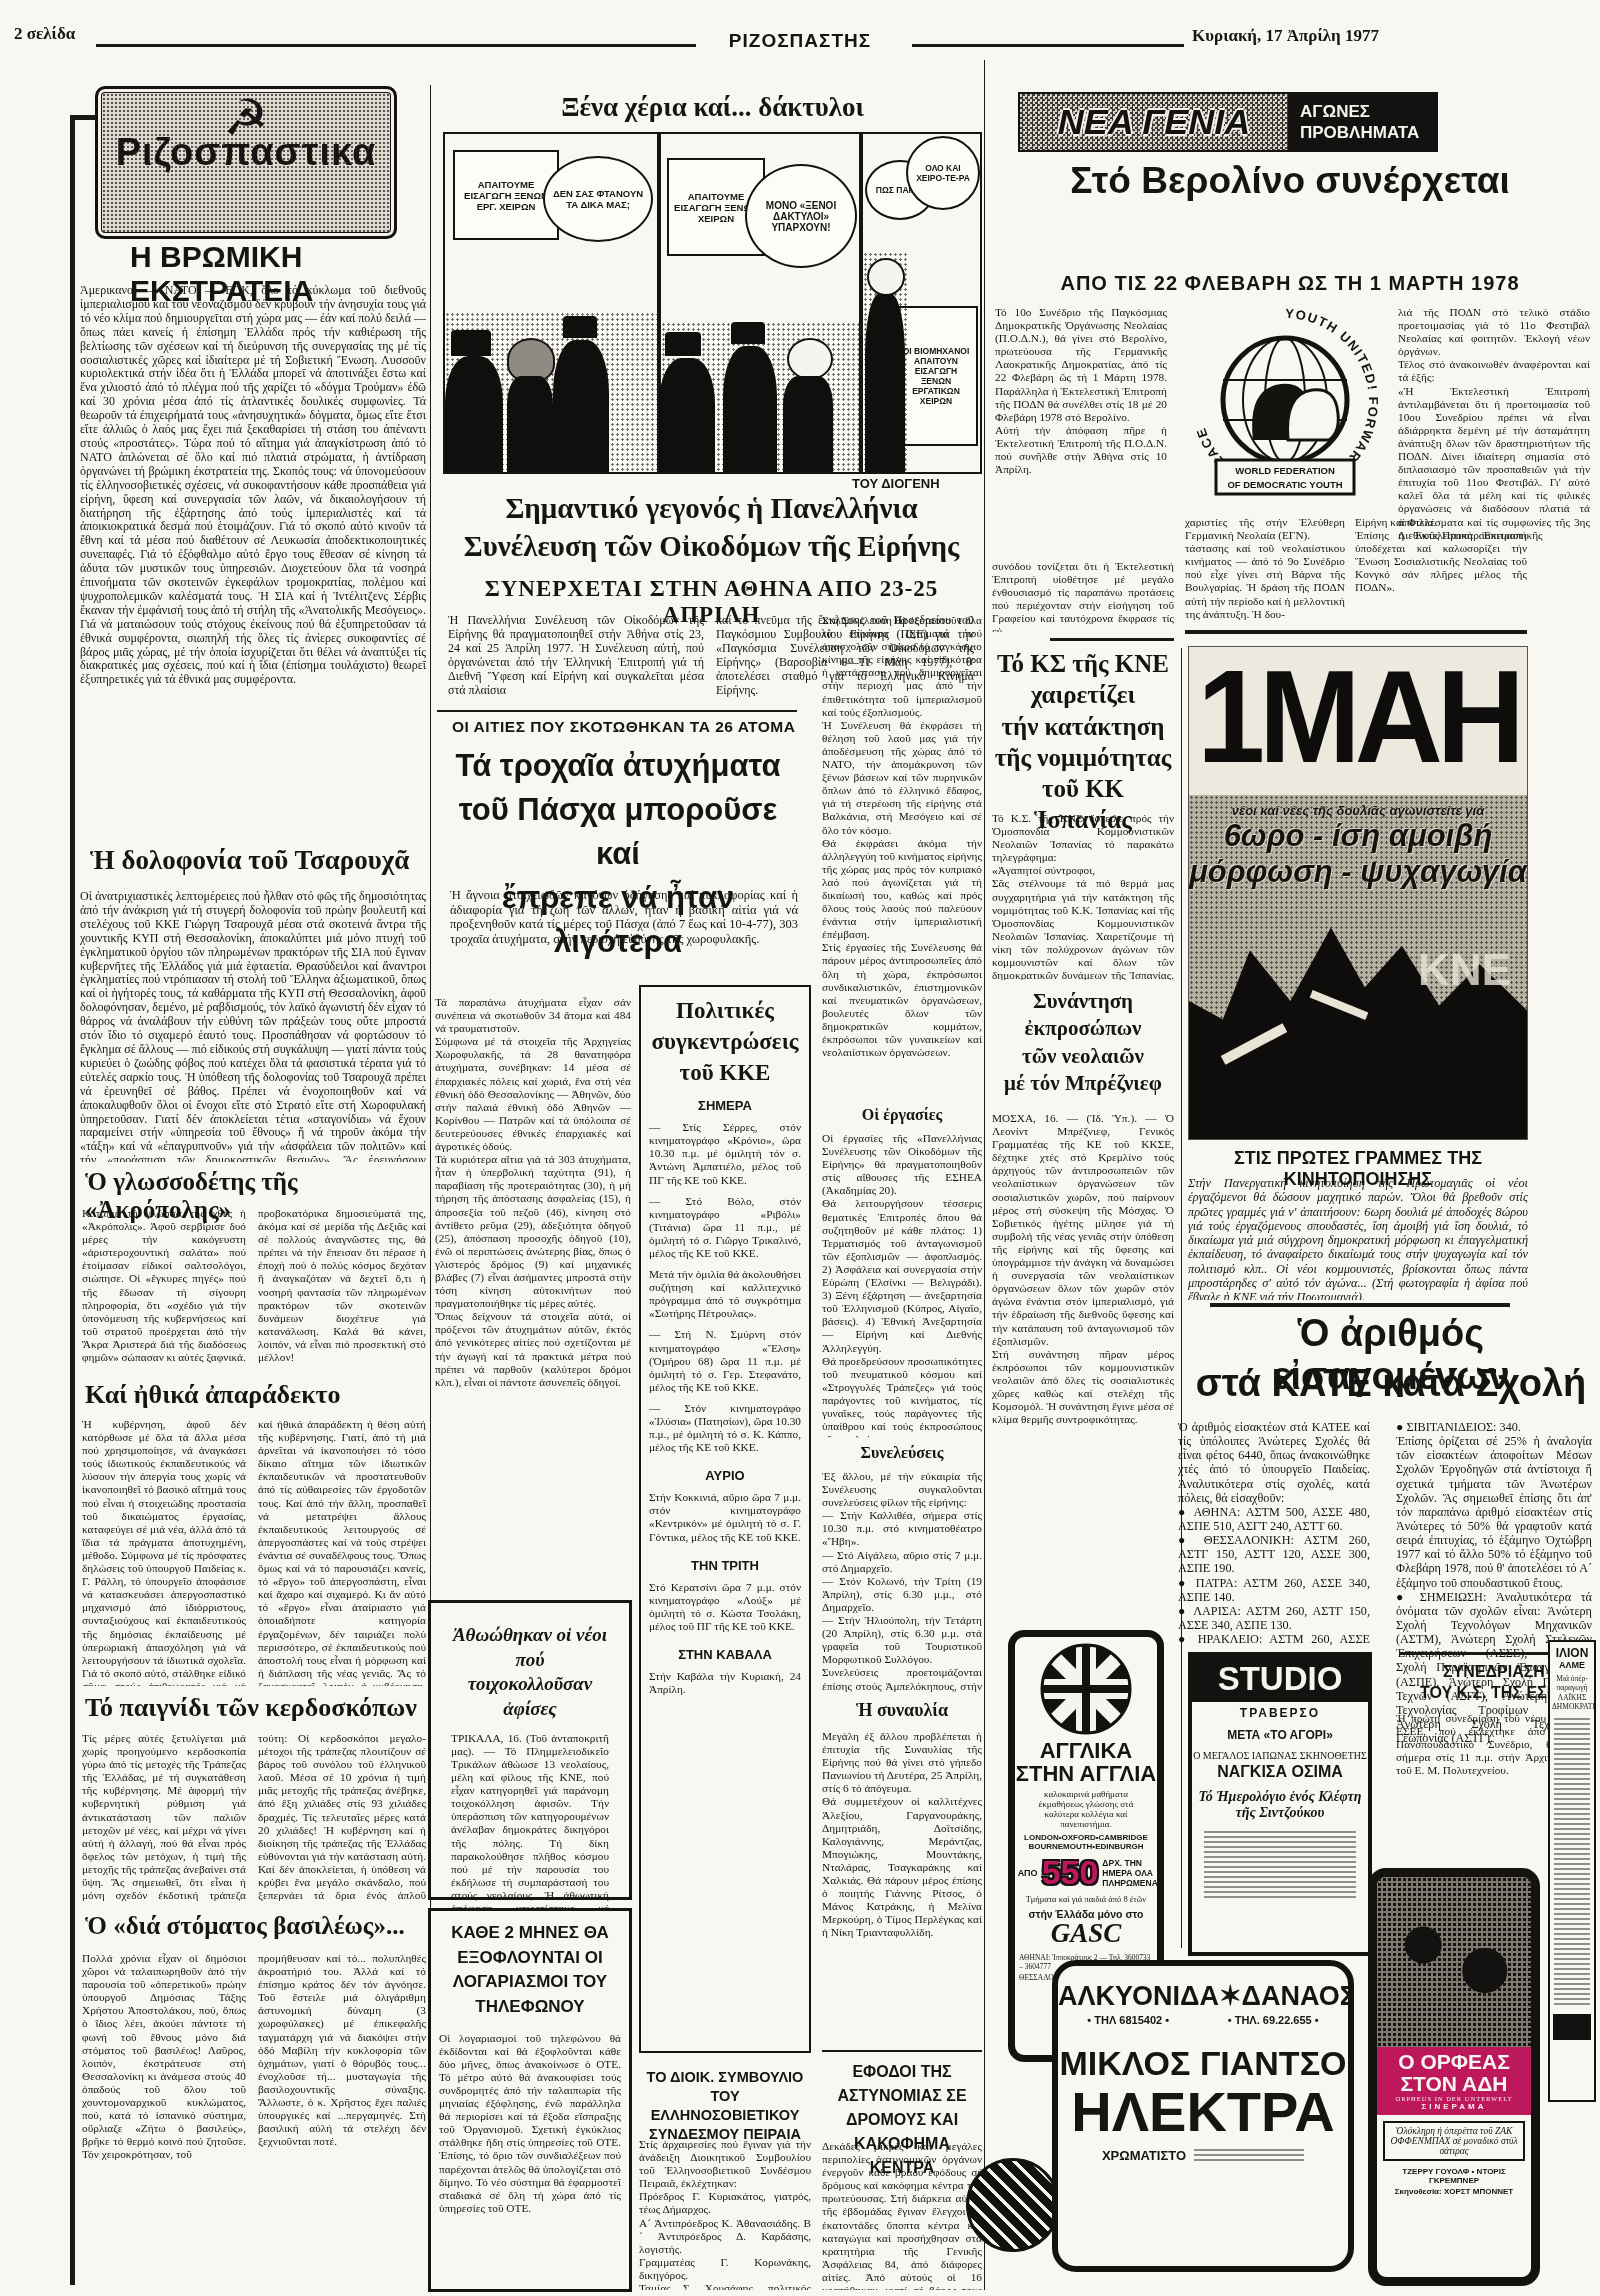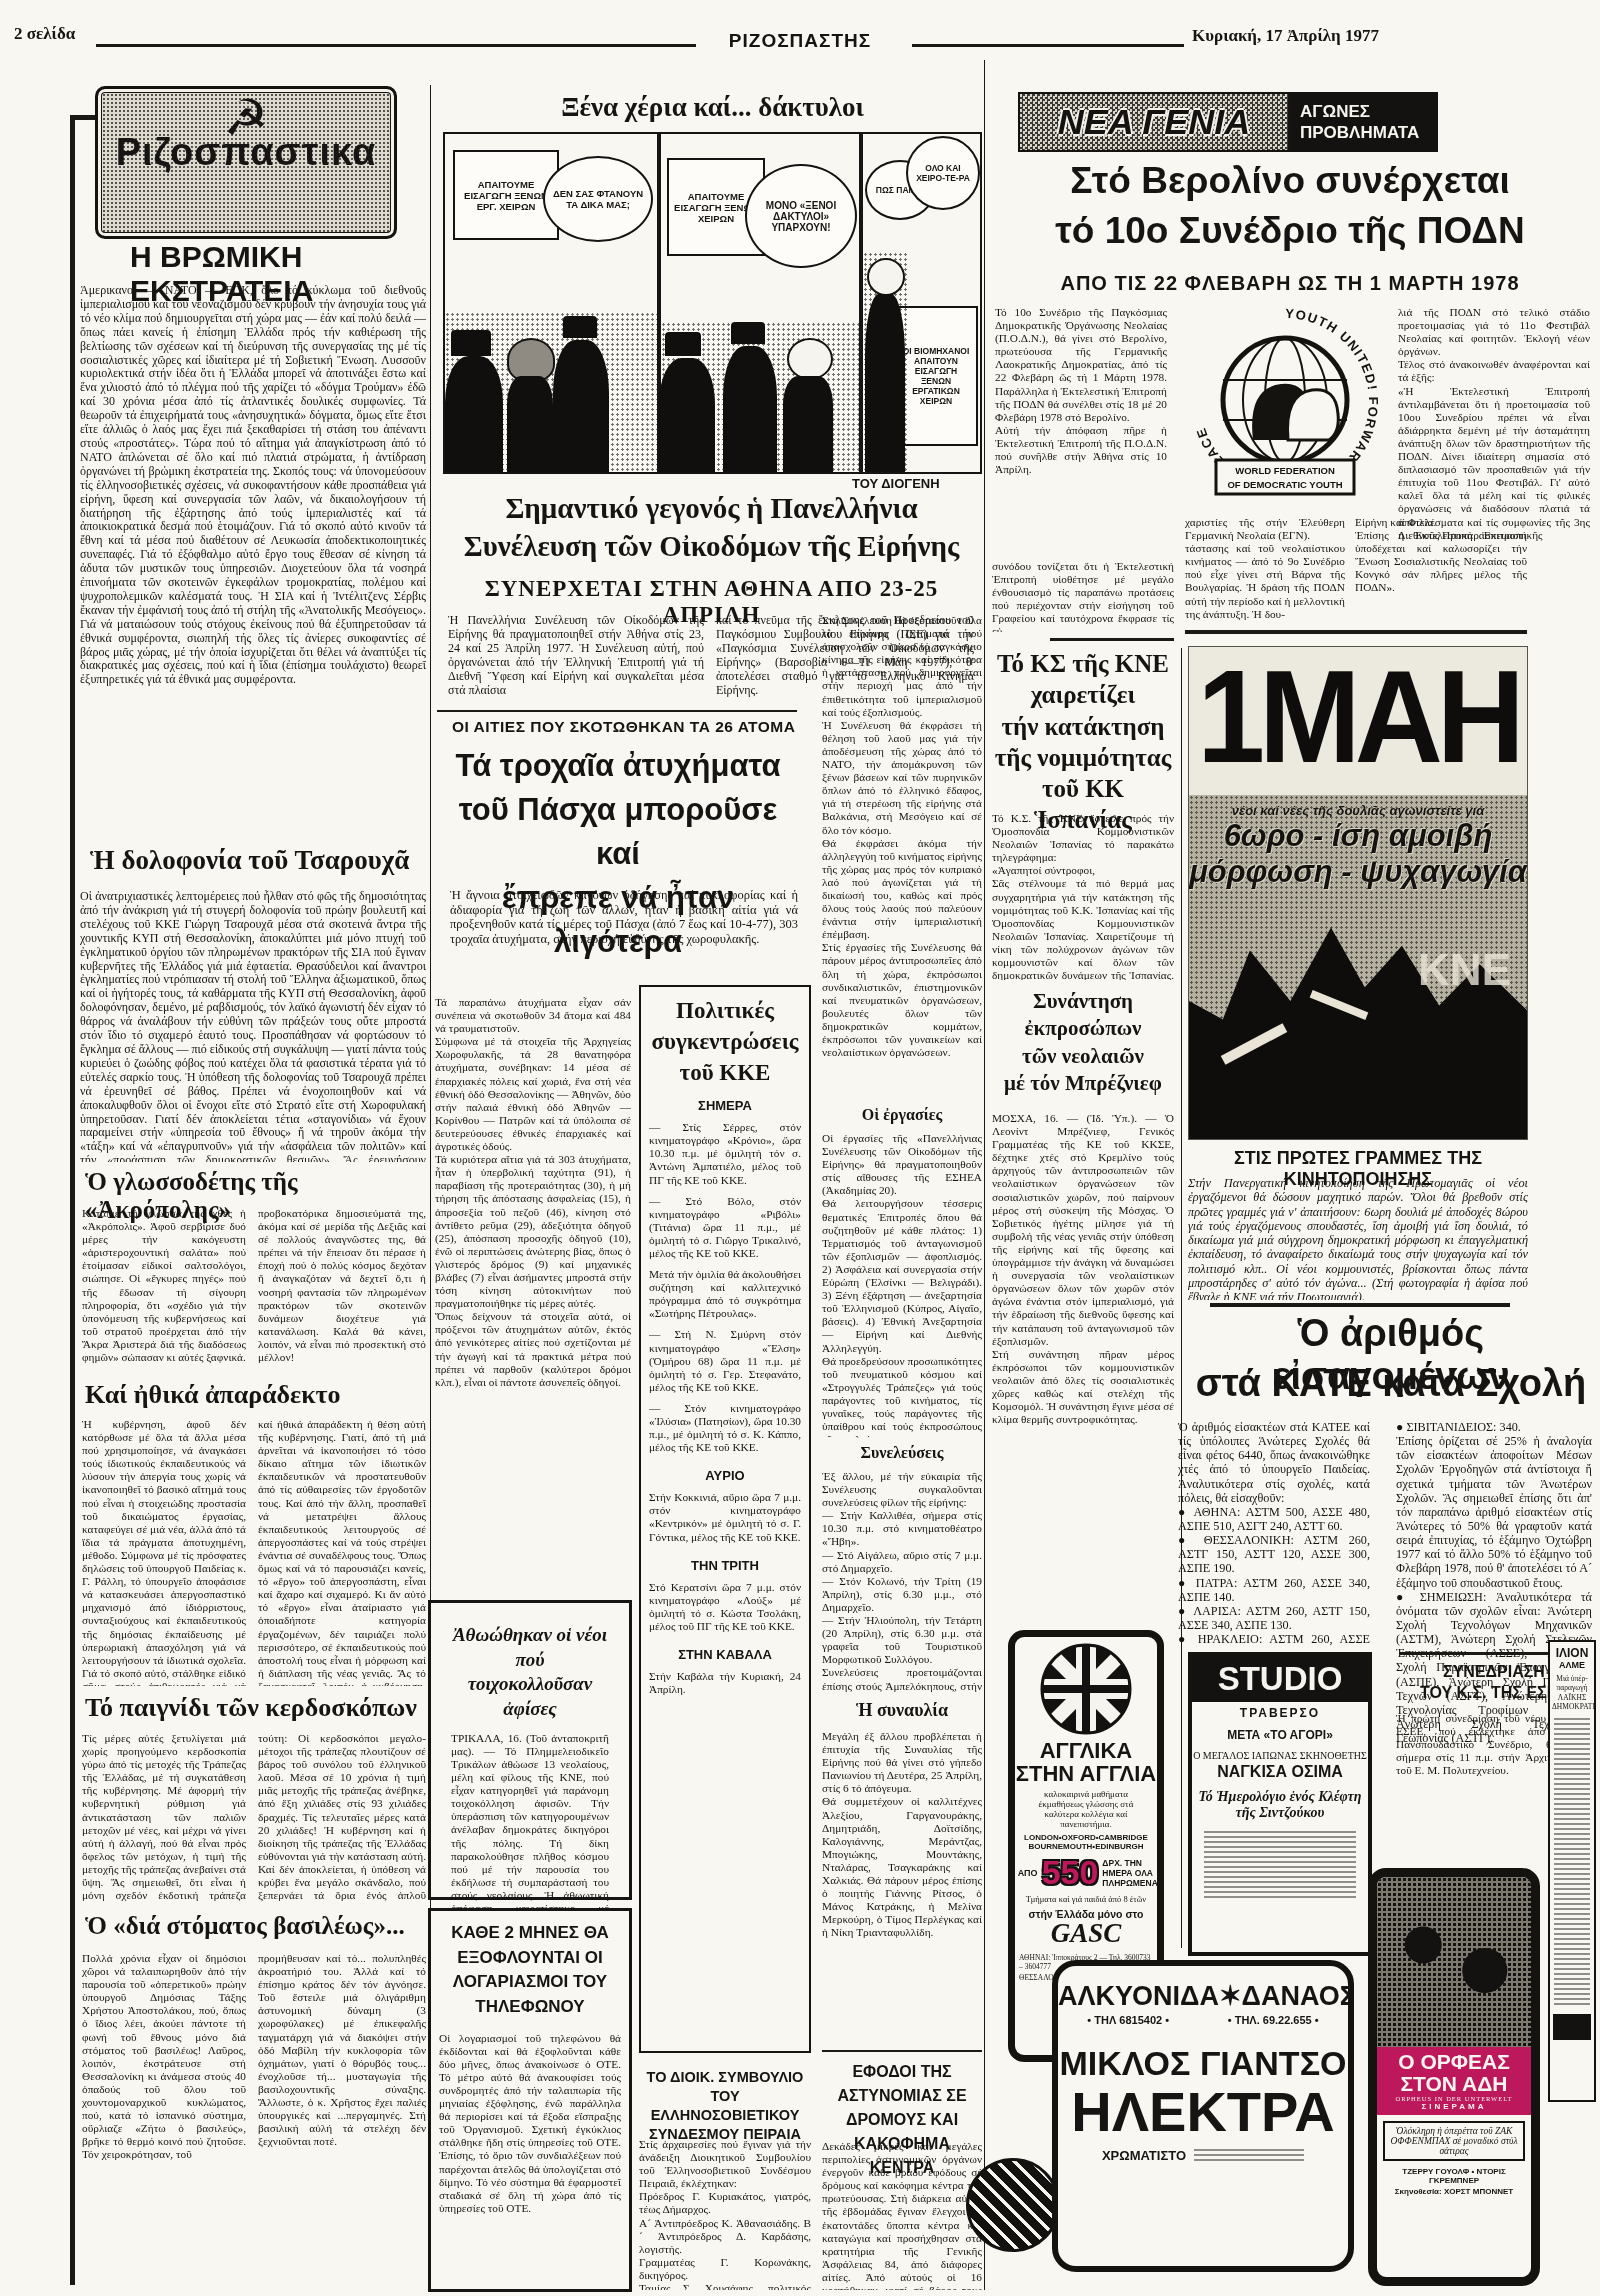--- a/index.html
+++ b/index.html
@@ -188,21 +188,20 @@
     <div class="abs" style="left:0;top:0;width:272px;height:60px;background:repeating-conic-gradient(#3a3833 0 25%, #d9d5ca 0 50%) 0 0/5px 5px;border:2px solid #14130f;box-sizing:border-box;display:flex;align-items:center;justify-content:center;">
       <span style="font-family:'Liberation Sans',sans-serif;font-weight:900;font-style:italic;font-size:36px;color:#14130f;text-shadow:-2px 0 0 #f4f2ea,2px 0 0 #f4f2ea,0 -2px 0 #f4f2ea,0 2px 0 #f4f2ea;">ΝΕΑ ΓΕΝΙΑ</span>
     </div>
     <div class="abs" style="left:272px;top:0;width:148px;height:60px;background:#131210;color:#f6f4ee;display:flex;flex-direction:column;justify-content:center;padding-left:10px;box-sizing:border-box;font-family:'Liberation Sans',sans-serif;font-weight:900;font-size:17px;line-height:1.25;">
       <span>ΑΓΩΝΕΣ</span>
       <span>ΠΡΟΒΛΗΜΑΤΑ</span>
     </div>
   </div>
 
   <div class="abs hl-sans ctr" style="left:990px;top:160px;width:600px;font-size:37px;">Στό Βερολίνο συνέρχεται</div>
-  <div class="abs hl-sans ctr" style="left:990px;top:210px;width:600px;font-size:37px;">τό 10ο Συνέδριο τῆς ΠΟΔΝ</div>
   <div class="abs hl-sans ctr" style="left:990px;top:272px;width:600px;font-size:20px;letter-spacing:1px;">ΑΠΟ ΤΙΣ 22 ΦΛΕΒΑΡΗ ΩΣ ΤΗ 1 ΜΑΡΤΗ 1978</div>
 
   <div class="abs body small" style="left:995px;top:306px;width:172px;height:330px;">Τό 10ο Συνέδριο τῆς Παγκόσμιας Δημοκρατικῆς Ὀργάνωσης Νεολαίας (Π.Ο.Δ.Ν.), θά γίνει στό Βερολίνο, πρωτεύουσα τῆς Γερμανικῆς Λαοκρατικῆς Δημοκρατίας, ἀπό τίς 22 Φλεβάρη ὥς τή 1 Μάρτη 1978. Παράλληλα ἡ Ἐκτελεστική Ἐπιτροπή τῆς ΠΟΔΝ θά συνέλθει στίς 18 μέ 20 Φλεβάρη 1978 στό Βερολίνο.
 Αὐτή τήν ἀπόφαση πῆρε ἡ Ἐκτελεστική Ἐπιτροπή τῆς Π.Ο.Δ.Ν. πού συνῆλθε στήν Ἀθήνα στίς 10 Ἀπρίλη.</div>
   <div class="abs" style="left:1178px;top:300px;width:214px;height:210px;">
     <svg width="214" height="210" viewBox="0 0 214 210">
       <defs>
           <path id="ring" d="M107,18 a84,84 0 1,1 -0.1,0"></path>
         </defs>
       <circle cx="107" cy="100" r="62" fill="#f9f7f1" stroke="#14130f" stroke-width="5"></circle>

